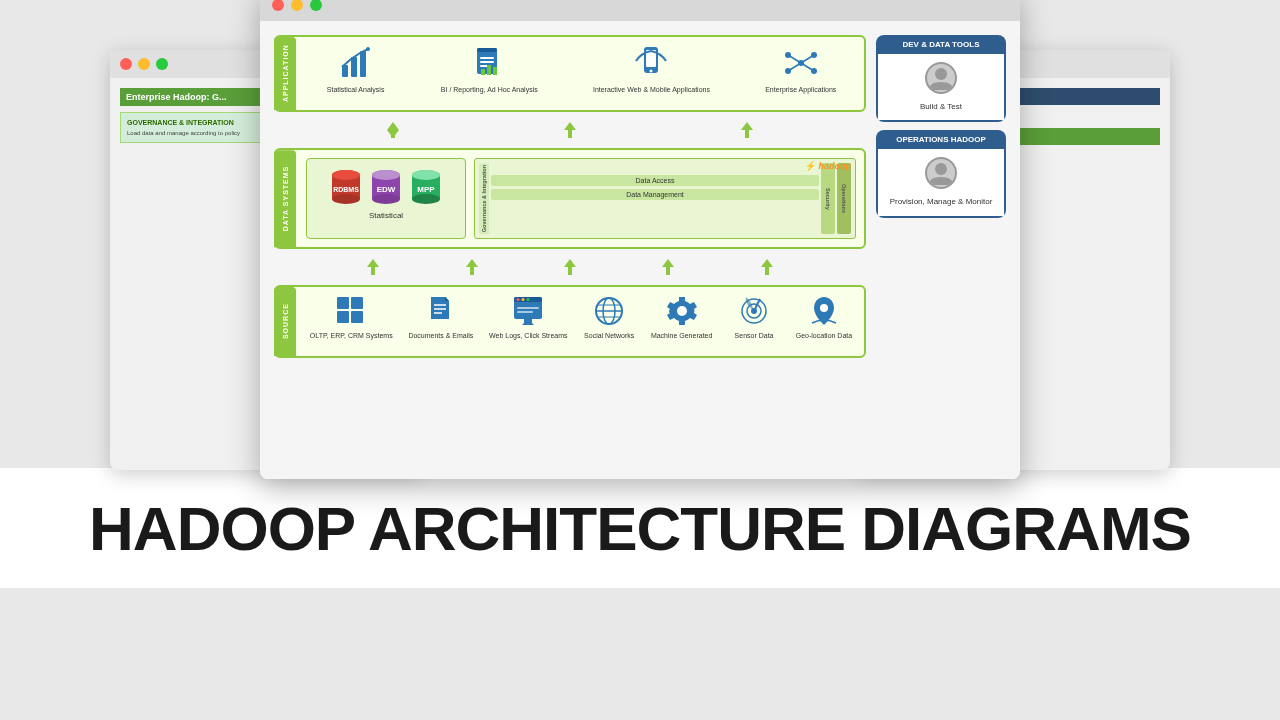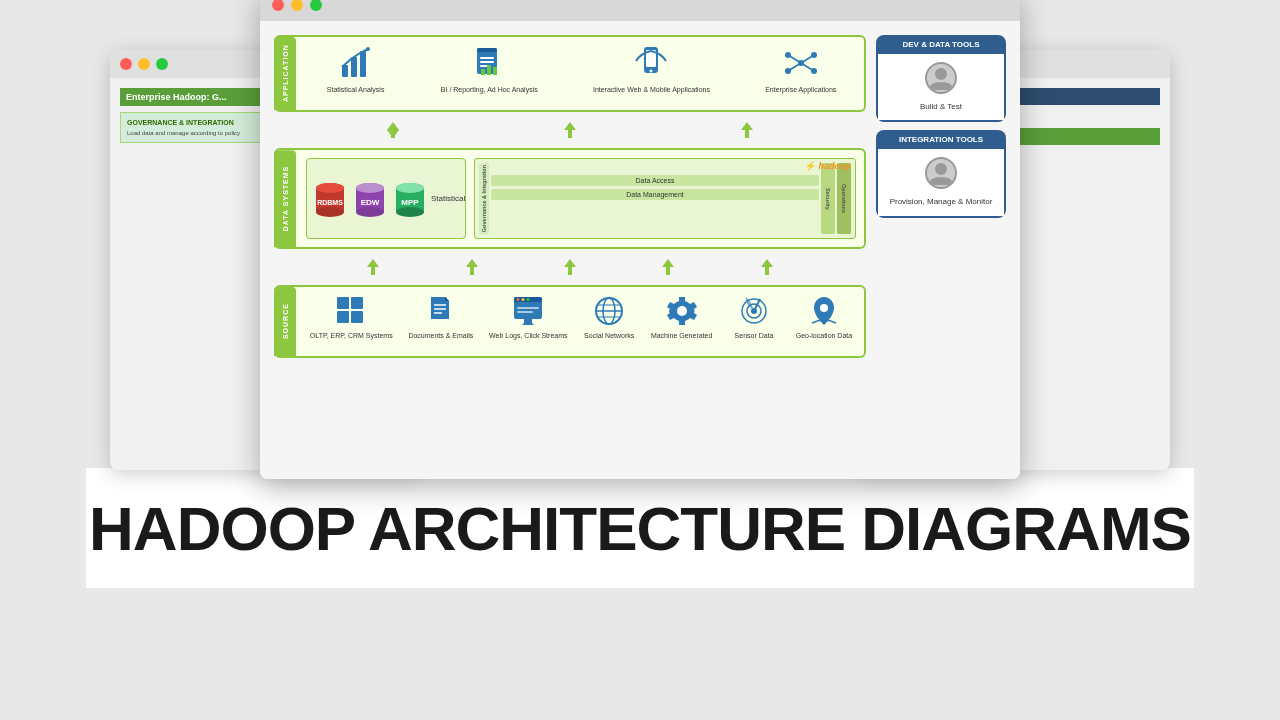--- a/index.html
+++ b/index.html
@@ -234,20 +234,21 @@
     }
 
     .repositories-box {
       background: #eaf5d3;
       border: 1px solid #8dc63f;
       border-radius: 4px;
       padding: 6px;
       flex: 0 0 auto;
       width: 160px;
       display: flex;
+      flex-direction: column;
       align-items: center;
       gap: 4px;
     }
 
     .repo-icons {
       display: flex;
       gap: 6px;
       align-items: center;
     }
 
@@ -414,21 +415,21 @@
 
     .side-box-label {
       font-size: 8px;
       color: #333;
       text-align: center;
       line-height: 1.3;
     }
 
     
     .page-title-area {
-      width: 1108px;
+      width: 1280px;
       height: 120px;
       background: white;
       display: flex;
       align-items: center;
       justify-content: center;
     }
 
     .page-title {
       font-size: 62px;
       font-weight: 900;
@@ -771,21 +772,21 @@
               <svg width="28" height="28" viewBox="0 0 28 28">
                 <circle cx="14" cy="10" r="6" fill="#999"></circle>
                 <path d="M2 26 Q2 18 14 18 Q26 18 26 26 Z" fill="#999"></path>
               </svg>
             </div>
             <div class="side-box-label">Build &amp; Test</div>
           </div>
         </div>
 
         <div class="side-box">
-          <div class="side-box-header">INTEGRATION TOOLS</div>
+          <div class="side-box-header">OPERATIONS HADOOP</div>
           <div class="side-box-content">
             <div class="avatar-circle">
               <svg width="28" height="28" viewBox="0 0 28 28">
                 <circle cx="14" cy="10" r="6" fill="#999"></circle>
                 <path d="M2 26 Q2 18 14 18 Q26 18 26 26 Z" fill="#999"></path>
               </svg>
             </div>
             <div class="side-box-label">Provision, Manage &amp; Monitor</div>
           </div>
         </div>

